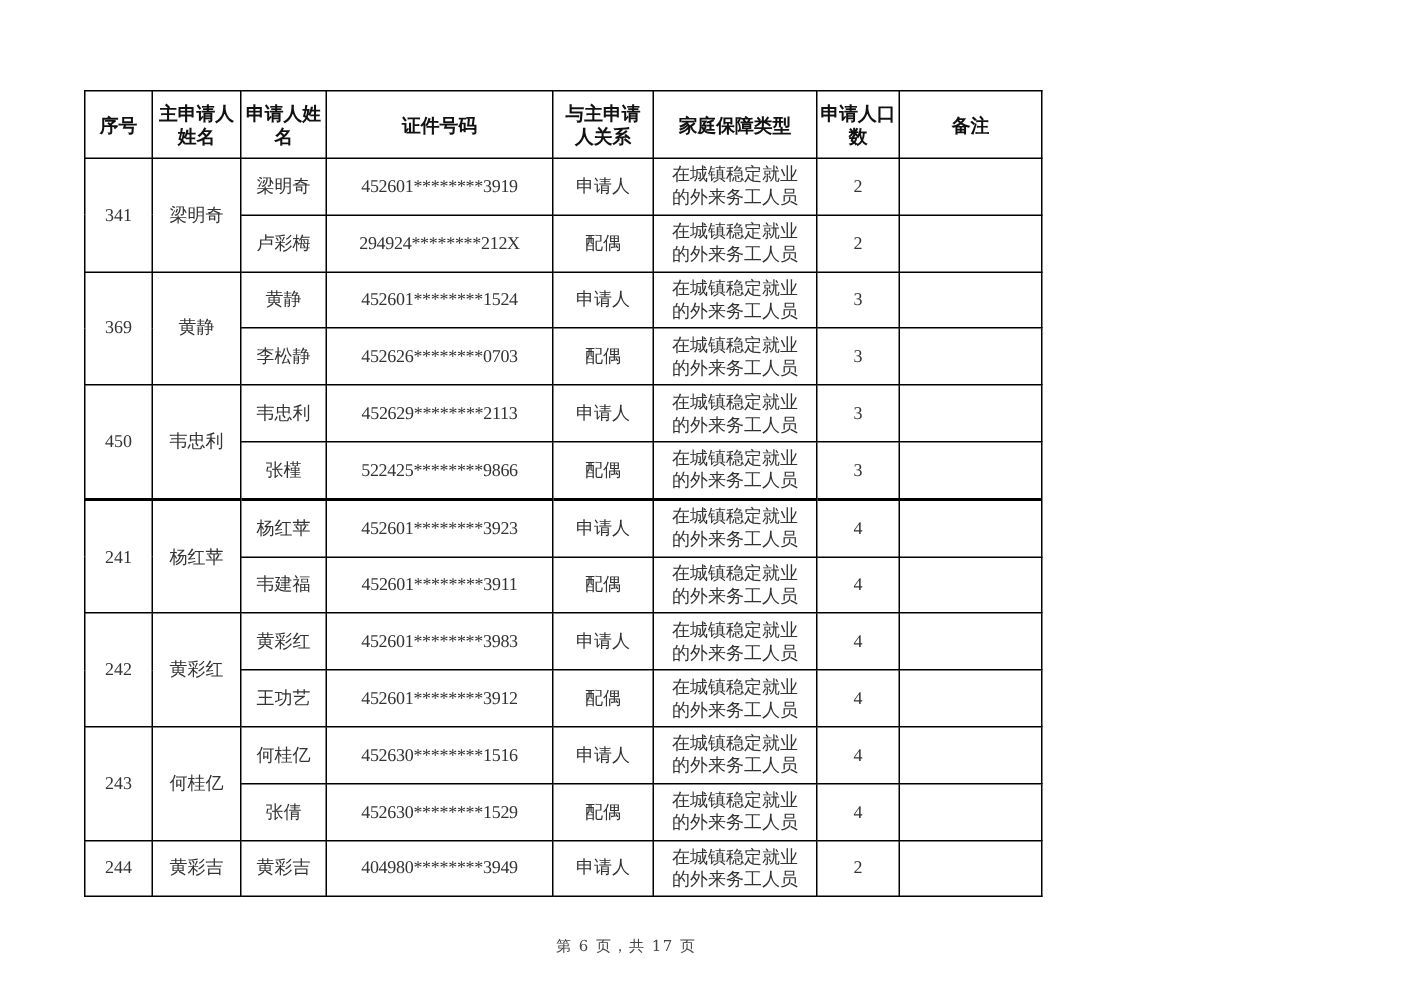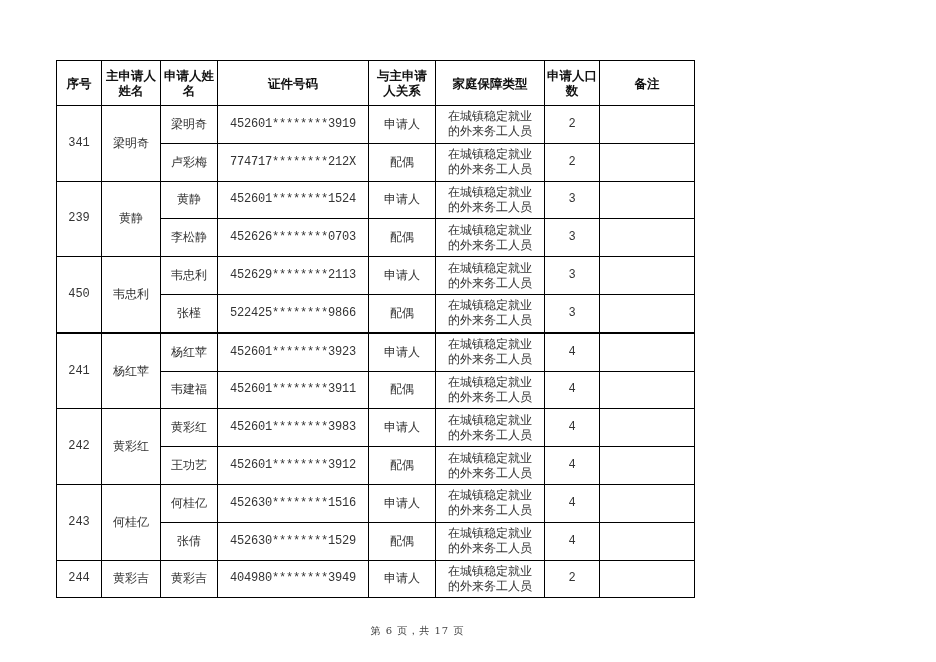--- a/index.html
+++ b/index.html
@@ -13,21 +13,21 @@
     }
     table.grid td, table.grid th {
       border: 1px solid #000; padding: 0; text-align: center; vertical-align: middle;
       overflow: hidden;
     }
     table.grid th {
       height: 44px; font-family: "DejaVu Sans", "Liberation Sans", sans-serif;
       font-weight: bold; font-size: 12.5px; line-height: 15px; color: #111;
     }
     table.grid td { height: 36.8px; font-size: 12px; line-height: 15px; color: #333; }
-    td.num, td.id, td.count { font-family: Liberation Mono, monospace; font-size: 12.5px; }
+    td.num, td.id, td.count { font-family: Liberation Serif, serif; font-size: 12.5px; }
     td.id { letter-spacing: -0.2px; }
     td.type { font-size: 12.5px; line-height: 15px; }
     tr.group-sep td { border-top: 2px solid #000; }
     .footer {
       position: absolute; left: 0; width: 835px; top: 624px; text-align: center;
       font-family: "DejaVu Serif", serif; font-size: 10px; color: #444; letter-spacing: 1px;
     }
   </style>
 </head>
 <body>
@@ -62,28 +62,28 @@
           <td rowspan="2">梁明奇</td>
           <td>梁明奇</td>
           <td class="id">452601********3919</td>
           <td>申请人</td>
           <td class="type"><span>在城镇稳定就业</span><br><span>的外来务工人员</span></td>
           <td class="count">2</td>
           <td></td>
         </tr>
         <tr>
           <td>卢彩梅</td>
-          <td class="id">774717********212X</td>
+          <td class="id">294924********212X</td>
           <td>配偶</td>
           <td class="type"><span>在城镇稳定就业</span><br><span>的外来务工人员</span></td>
           <td class="count">2</td>
           <td></td>
         </tr>
         <tr>
-          <td class="num" rowspan="2">239</td>
+          <td class="num" rowspan="2">369</td>
           <td rowspan="2">黄静</td>
           <td>黄静</td>
           <td class="id">452601********1524</td>
           <td>申请人</td>
           <td class="type"><span>在城镇稳定就业</span><br><span>的外来务工人员</span></td>
           <td class="count">3</td>
           <td></td>
         </tr>
         <tr>
           <td>李松静</td>

